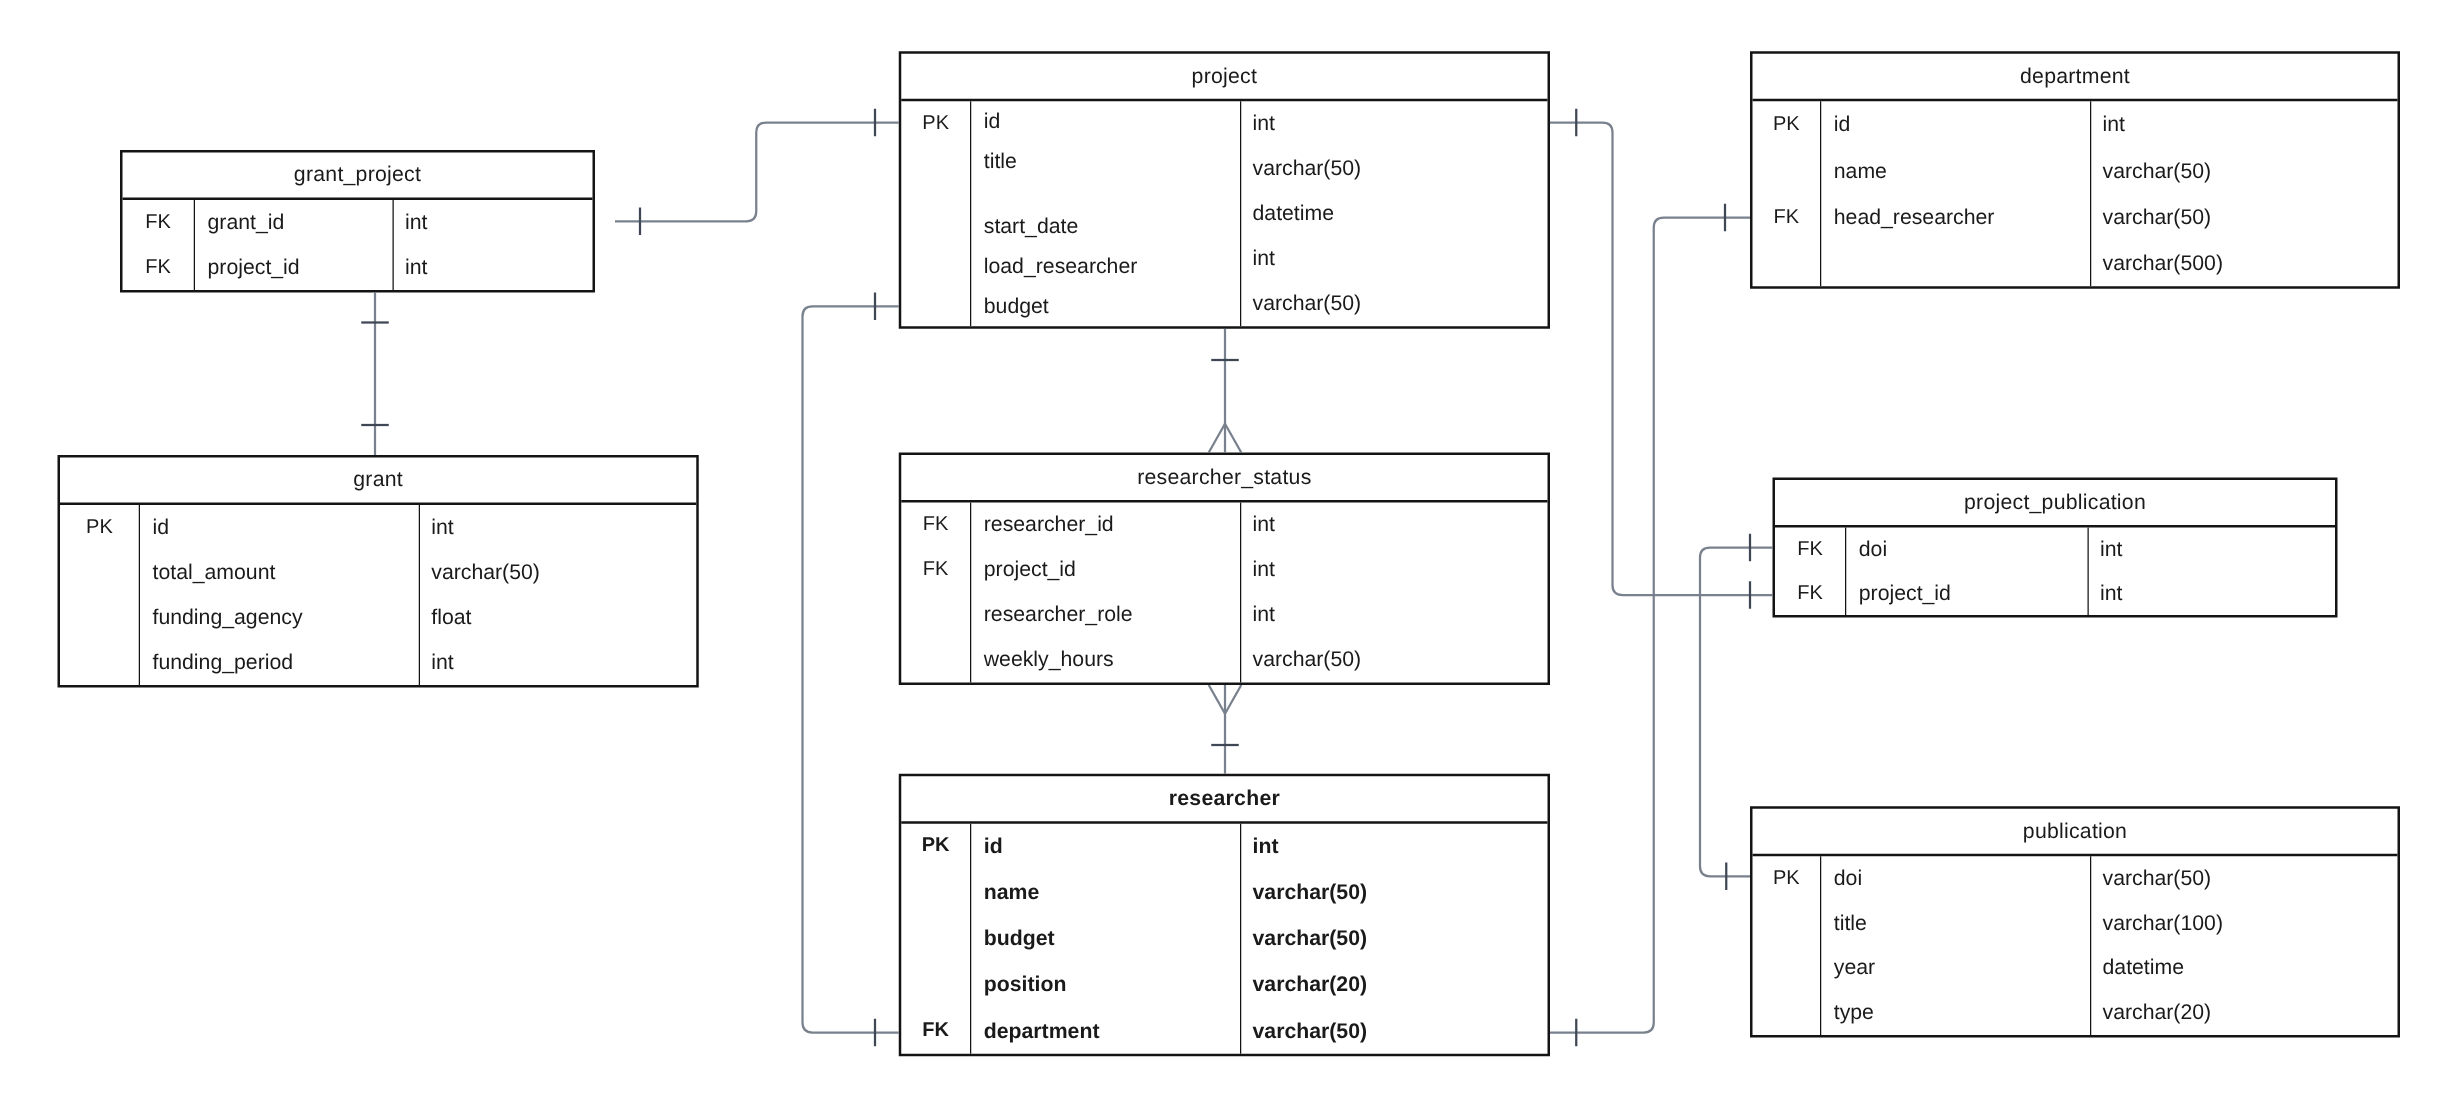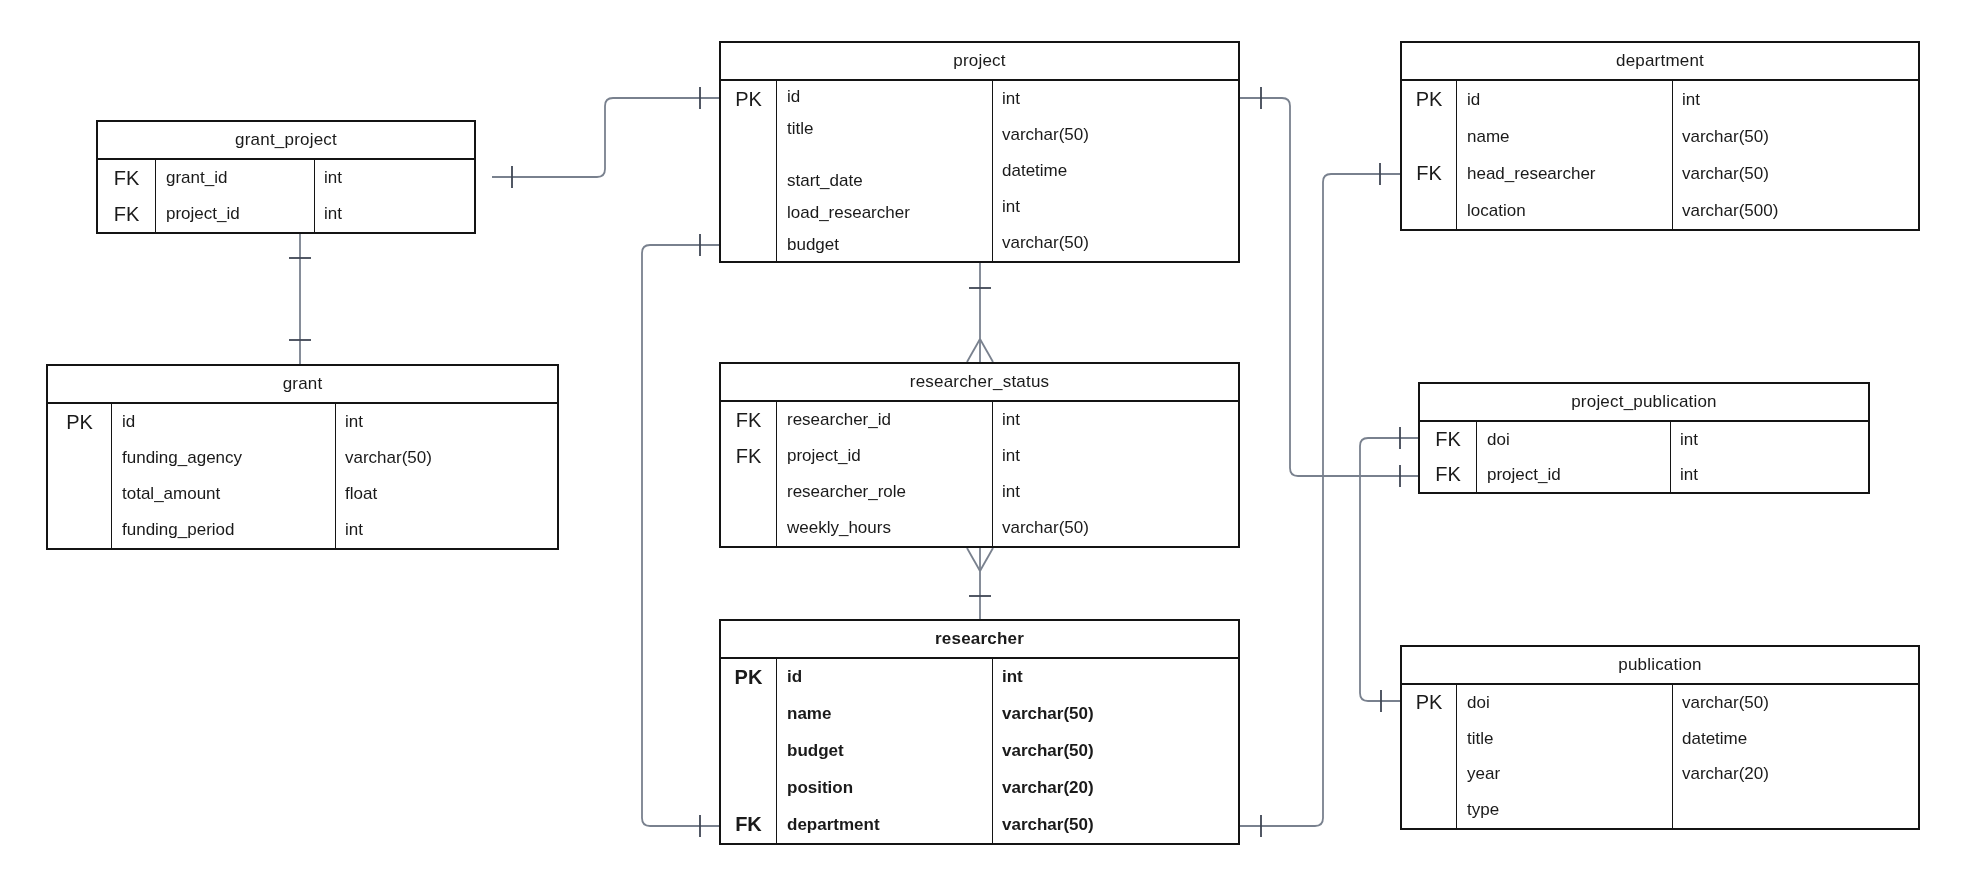--- a/index.html
+++ b/index.html
@@ -28,21 +28,21 @@
   .er-body{display:flex;align-items:stretch;}
   .er-col{box-sizing:border-box;display:flex;flex-direction:column;}
   .er-col.key{border-right:1.6px solid #141414;}
   .er-col.type{border-left:1.6px solid #141414;flex:1;}
   .er-cell{
     display:flex;align-items:center;
     font-size:17px;color:#1a1a1a;
     box-sizing:border-box;
     white-space:nowrap;
   }
-  .er-cell.key{justify-content:center;font-size:20px;}
+  .er-cell.key{justify-content:center;font-size:16px;}
   .er-cell.name{padding-left:10px;}
   .er-cell.type{padding-left:9px;}
   path.rel{fill:none;stroke-linecap:butt;}
   line.marker{stroke-linecap:butt;}
 </style>
 </head>
 <body>
 
 <div class="canvas">
   <svg class="connector-layer" width="1961" height="885" viewBox="0 0 1961 885">
@@ -94,22 +94,22 @@
       <div class="er-title" style="height: 38px;">grant</div>
       <div class="er-body" style="height: 144px;">
         <div class="er-col key" style="width: 64px;">
           <div class="er-cell key" style="height: 36px;">PK</div>
           <div class="er-cell key" style="height: 36px;"></div>
           <div class="er-cell key" style="height: 36px;"></div>
           <div class="er-cell key" style="height: 36px;"></div>
         </div>
         <div class="er-col name" style="width: 223px;">
           <div class="er-cell name" style="height: 36px;">id</div>
+          <div class="er-cell name" style="height: 36px;">total_amount</div>
           <div class="er-cell name" style="height: 36px;">funding_agency</div>
-          <div class="er-cell name" style="height: 36px;">total_amount</div>
           <div class="er-cell name" style="height: 36px;">funding_period</div>
         </div>
         <div class="er-col type">
           <div class="er-cell type" style="height: 36px;">int</div>
           <div class="er-cell type" style="height: 36px;">varchar(50)</div>
           <div class="er-cell type" style="height: 36px;">float</div>
           <div class="er-cell type" style="height: 36px;">int</div>
         </div>
       </div>
     </div>
@@ -194,21 +194,20 @@
         <div class="er-col key" style="width: 55px;">
           <div class="er-cell key" style="height: 37px;">PK</div>
           <div class="er-cell key" style="height: 37px;"></div>
           <div class="er-cell key" style="height: 37px;">FK</div>
           <div class="er-cell key" style="height: 37px;"></div>
         </div>
         <div class="er-col name" style="width: 215px;">
           <div class="er-cell name" style="height: 37px;">id</div>
           <div class="er-cell name" style="height: 37px;">name</div>
           <div class="er-cell name" style="height: 37px;">head_researcher</div>
-          <div class="er-cell name" style="height: 37px;">location</div>
         </div>
         <div class="er-col type">
           <div class="er-cell type" style="height: 37px;">int</div>
           <div class="er-cell type" style="height: 37px;">varchar(50)</div>
           <div class="er-cell type" style="height: 37px;">varchar(50)</div>
           <div class="er-cell type" style="height: 37px;">varchar(500)</div>
         </div>
       </div>
     </div>
     <div class="er-table" style="left: 1418px; top: 382px; width: 452px; height: 112px;">
@@ -238,18 +237,19 @@
           <div class="er-cell key" style="height: 35.75px;"></div>
         </div>
         <div class="er-col name" style="width: 215px;">
           <div class="er-cell name" style="height: 35.75px;">doi</div>
           <div class="er-cell name" style="height: 35.75px;">title</div>
           <div class="er-cell name" style="height: 35.75px;">year</div>
           <div class="er-cell name" style="height: 35.75px;">type</div>
         </div>
         <div class="er-col type">
           <div class="er-cell type" style="height: 35.75px;">varchar(50)</div>
+          <div class="er-cell type" style="height: 35.75px;">varchar(100)</div>
           <div class="er-cell type" style="height: 35.75px;">datetime</div>
           <div class="er-cell type" style="height: 35.75px;">varchar(20)</div>
         </div>
       </div>
     </div>
   </div>
 
 </body></html>

